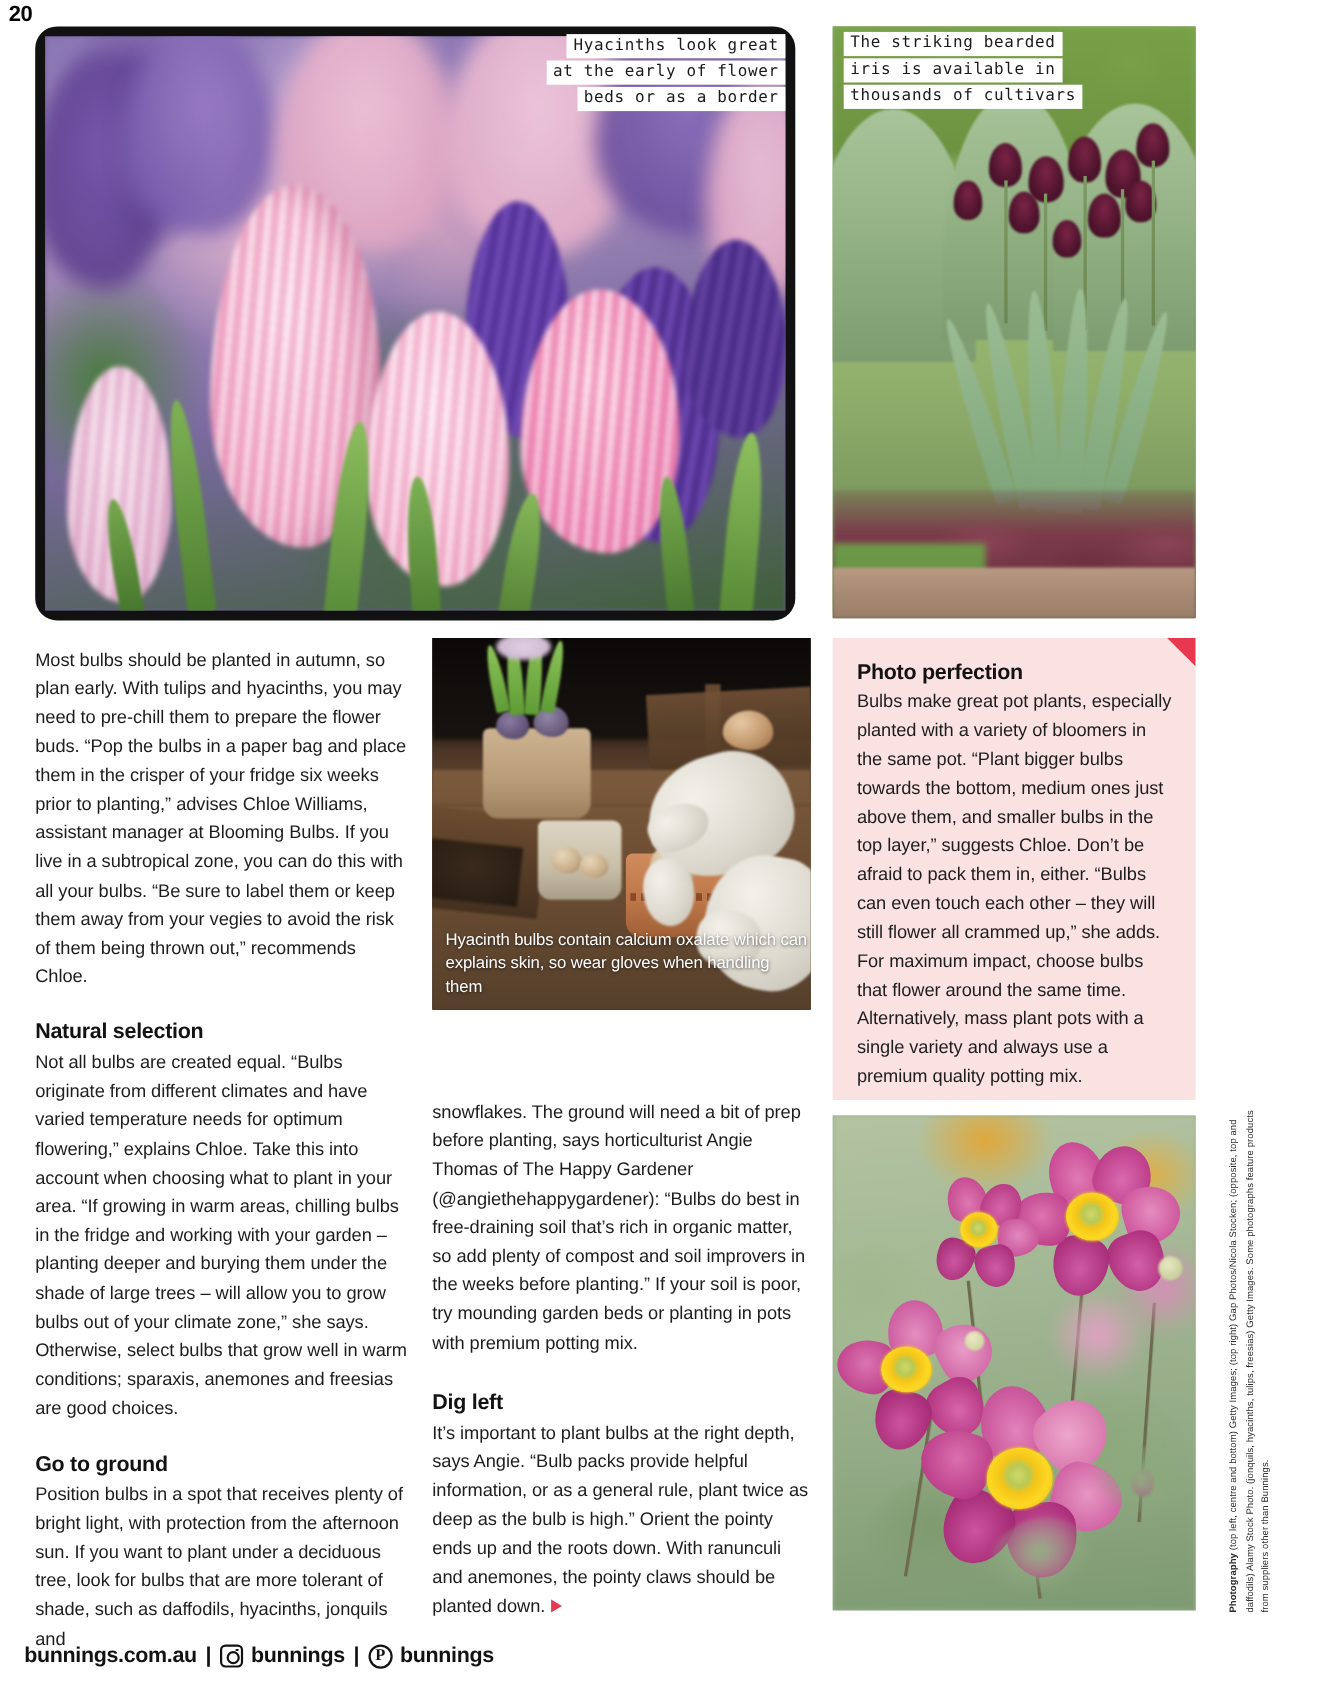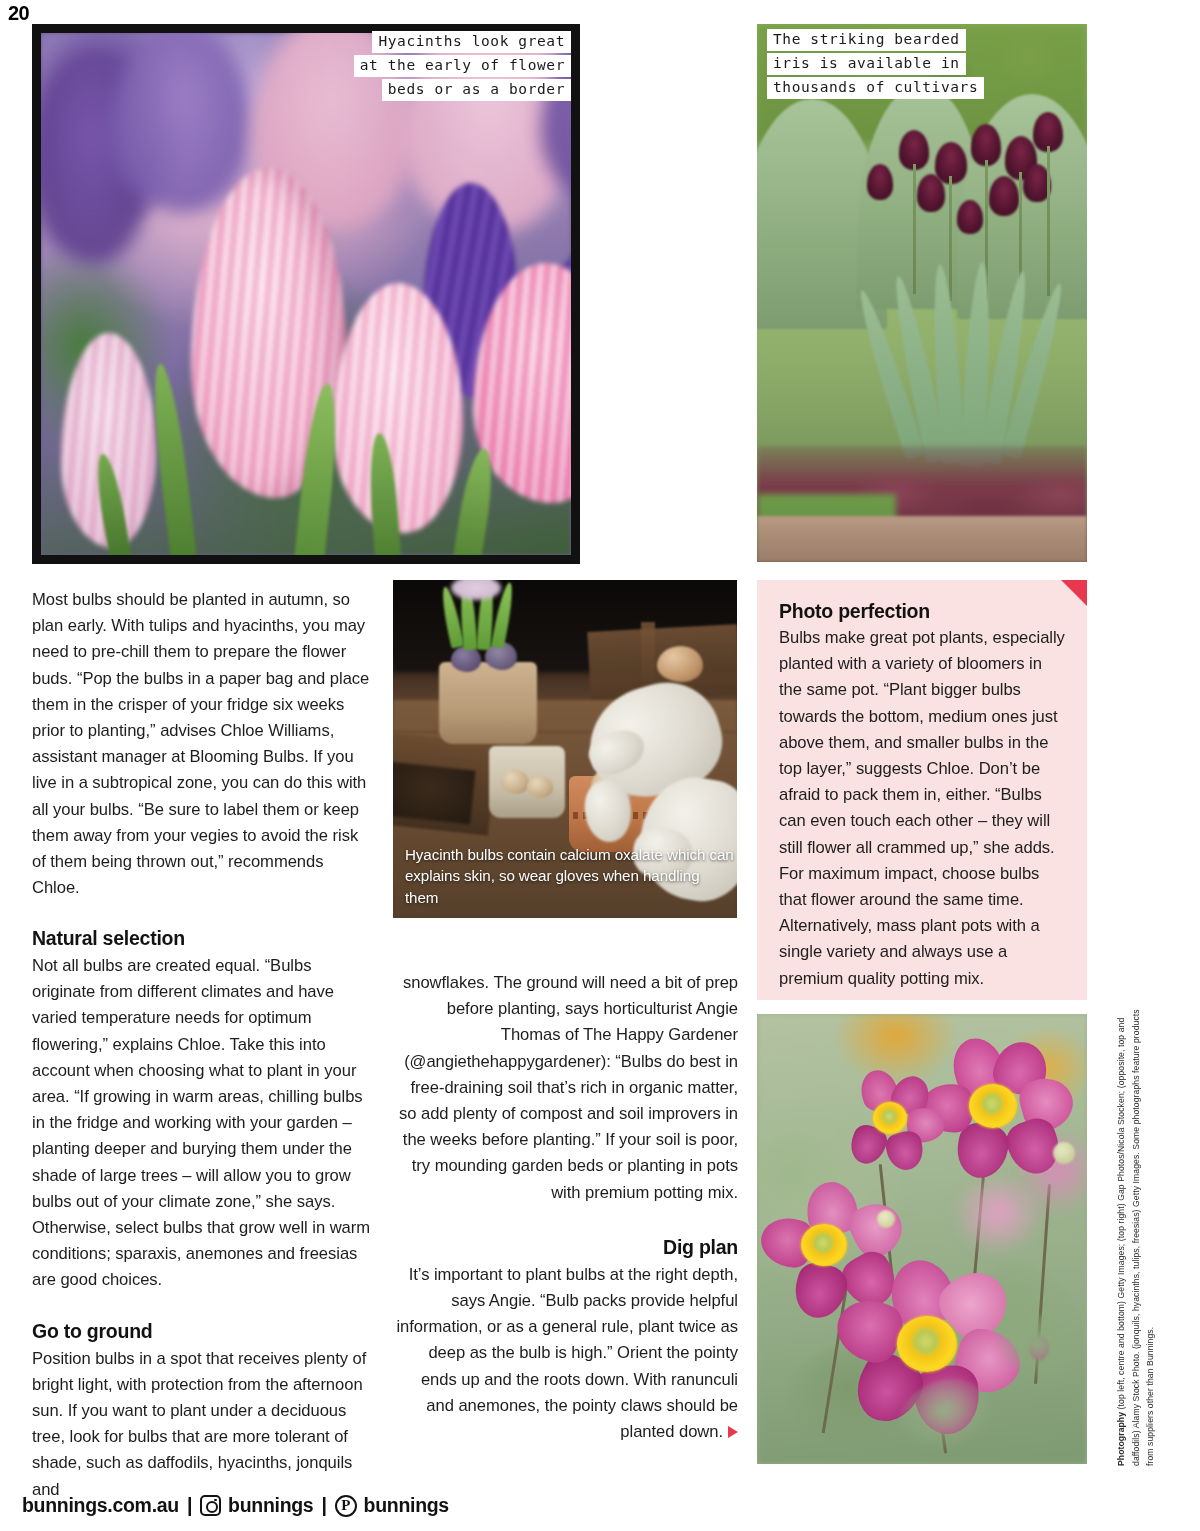--- a/index.html
+++ b/index.html
@@ -22,24 +22,25 @@
     font-weight: 700;
     color: #000;
     letter-spacing: -0.5px;
   }
 
   
   .photo-hyacinth {
     position: absolute;
     left: 32px;
     top: 24px;
-    width: 548px;
+    width: 691px;
     height: 540px;
     background: #111;
     padding: 9px 9px 9px 9px;
+    border-radius: 20px;
   }
   .photo-hyacinth .inner {
     width: 100%;
     height: 100%;
     position: relative;
     overflow: hidden;
     background: #6d5a8e;
   }
 
   
@@ -533,26 +534,26 @@
   <div class="img-caption-white">Hyacinth bulbs contain calcium oxalate which can explains skin, so wear gloves when handling them</div>
 </div>
 
 <div class="pink-panel">
   <div class="corner-fold-white"></div>
   <div class="corner-fold"></div>
   <h2 class="head">Photo perfection</h2>
   <p class="body">Bulbs make great pot plants, especially planted with a variety of bloomers in the same pot. “Plant bigger bulbs towards the bottom, medium ones just above them, and smaller bulbs in the top layer,” suggests Chloe. Don’t be afraid to pack them in, either. “Bulbs can even touch each other – they will still flower all crammed up,” she adds. For maximum impact, choose bulbs that flower around the same time. Alternatively, mass plant pots with a single variety and always use a premium quality potting mix.</p>
 </div>
 
-<div class="col" style="left:393px; top:970px; width:345px;text-align:right;">
+<div class="col" style="left:393px; top:998px; width:345px;">
   <div class="sec">
     <p class="body">snowflakes. The ground will need a bit of prep before planting, says horticulturist Angie Thomas of The Happy Gardener (@angiethehappygardener): “Bulbs do best in free-draining soil that’s rich in organic matter, so add plenty of compost and soil improvers in the weeks before planting.” If your soil is poor, try mounding garden beds or planting in pots with premium potting mix.</p>
   </div>
   <div class="sec" style="margin-top:30px;">
-    <h2 class="head">Dig plan</h2>
+    <h2 class="head">Dig left</h2>
     <p class="body"><span>It’s important to plant bulbs at the right depth, says Angie. “Bulb packs provide helpful information, or as a general rule, plant twice as deep as the bulb is high.” Orient the pointy ends up and the roots down. With ranunculi and anemones, the pointy claws should be planted down.</span><span class="red-arrow"></span></p>
   </div>
 </div>
 
 <div class="photo-anemone">
   <div class="an-bg"></div>
 
   <div class="an-leaf" style="left:-20px; top:120px; width:110px; height:90px; background:radial-gradient(ellipse at 50% 45%, #9fb78e, rgba(159,183,142,0) 72%);"></div>
   <div class="an-leaf" style="left:180px; top:250px; width:140px; height:110px; background:radial-gradient(ellipse at 50% 45%, #8ea87c, rgba(142,168,124,0) 72%);"></div>
   <div class="an-leaf" style="left:30px;  top:330px; width:120px; height:100px; background:radial-gradient(ellipse at 50% 45%, #7f9a6e, rgba(127,154,110,0) 72%);"></div>

